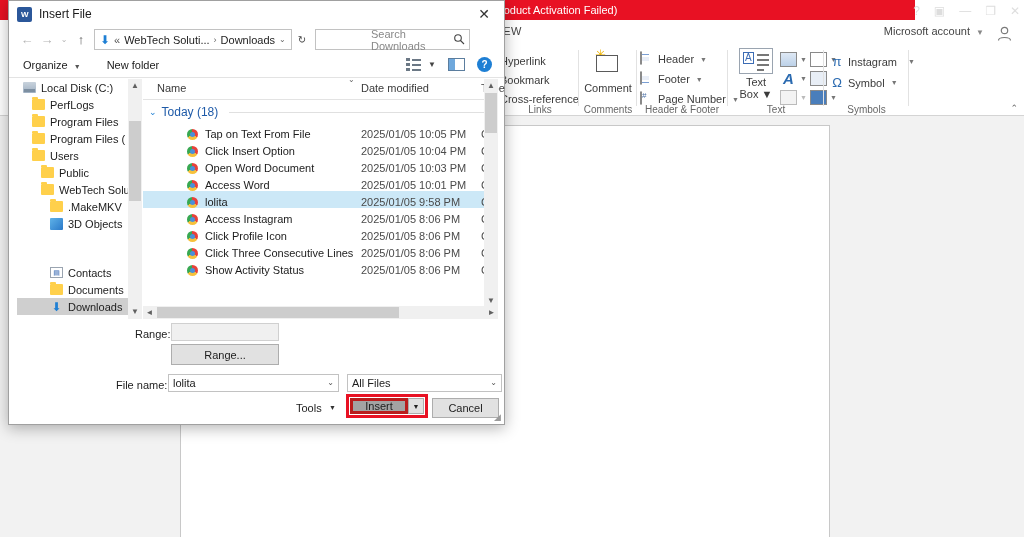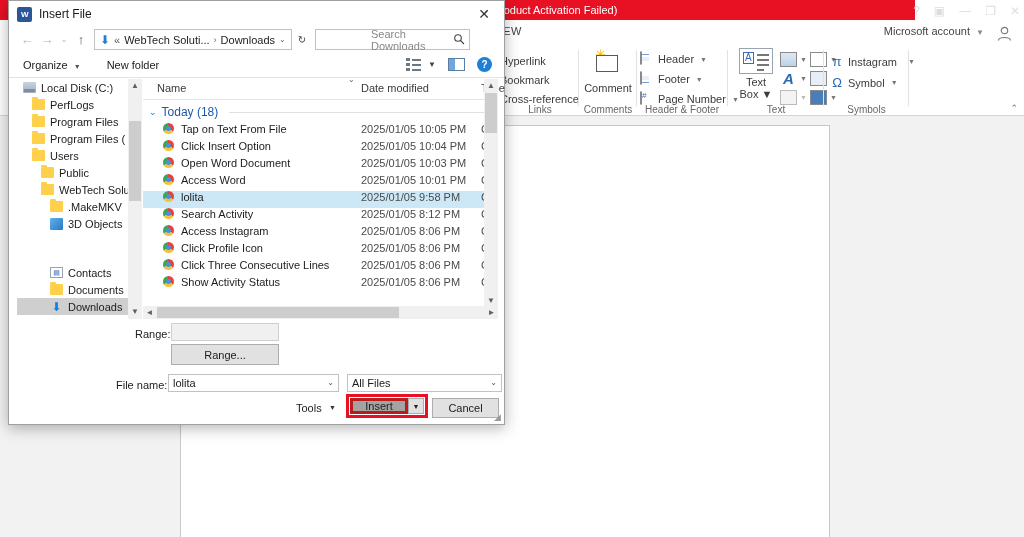--- a/index.html
+++ b/index.html
@@ -217,21 +217,21 @@
   .colhdr .chev { position:absolute; top:-4px; font-size:8px; color:#666;}
   .grouprow {
     position:absolute; left:0; top:24px; width:100%; height:18px;
     display:flex; align-items:center; gap:5px; padding-left:6px;
   }
   .grouprow .gcar { font-size:9px; color:#1e7fd4;}
   .grouprow .gtxt { font-size:12px; color:#1e5aa8;}
   .grouprow .gline { flex:1; height:1px; background:#e0e0e0; margin:0 4px 0 6px;}
 
   .rows { position:absolute; left:0; top:44px; width:100%; height:168px; overflow:hidden;}
-  .frow { position:relative; height:17px; display:flex; align-items:flex-start;}
+  .frow { position:relative; height:17px; display:flex; align-items:flex-end;padding-left:24px;}
   .frow.sel { background:#cce8f7; }
   .chrome-ic {
     width:11px; height:11px; border-radius:50%; flex:0 0 11px; margin-left:20px;
     background:conic-gradient(#e8413a 0 33%, #f7c13b 0 66%, #38a852 0 100%);
     position:relative;
   }
   .chrome-ic::after{content:"";position:absolute;left:3px;top:3px;width:5px;height:5px;border-radius:50%;background:#4a90d9;}
   .fname { font-size:11px; color:#1c1c1c; margin-left:7px; white-space:nowrap;}
   .fdate { position:absolute; left:218px; font-size:11px; color:#4a4a4a; white-space:nowrap;}
   .ftype { position:absolute; left:338px; font-size:11px; color:#4a4a4a; white-space:nowrap;}
@@ -582,26 +582,20 @@
             <span class="ftype">Chro</span>
           </div>
           <div class="frow sel">
             <span class="chrome-ic"></span>
             <span class="fname">lolita</span>
             <span class="fdate">2025/01/05 9:58 PM</span>
             <span class="ftype">Chro</span>
           </div>
           <div class="frow">
             <span class="chrome-ic"></span>
-            <span class="fname">Search Activity</span>
-            <span class="fdate">2025/01/05 8:12 PM</span>
-            <span class="ftype">Chro</span>
-          </div>
-          <div class="frow">
-            <span class="chrome-ic"></span>
             <span class="fname">Access Instagram</span>
             <span class="fdate">2025/01/05 8:06 PM</span>
             <span class="ftype">Chro</span>
           </div>
           <div class="frow">
             <span class="chrome-ic"></span>
             <span class="fname">Click Profile Icon</span>
             <span class="fdate">2025/01/05 8:06 PM</span>
             <span class="ftype">Chro</span>
           </div>

